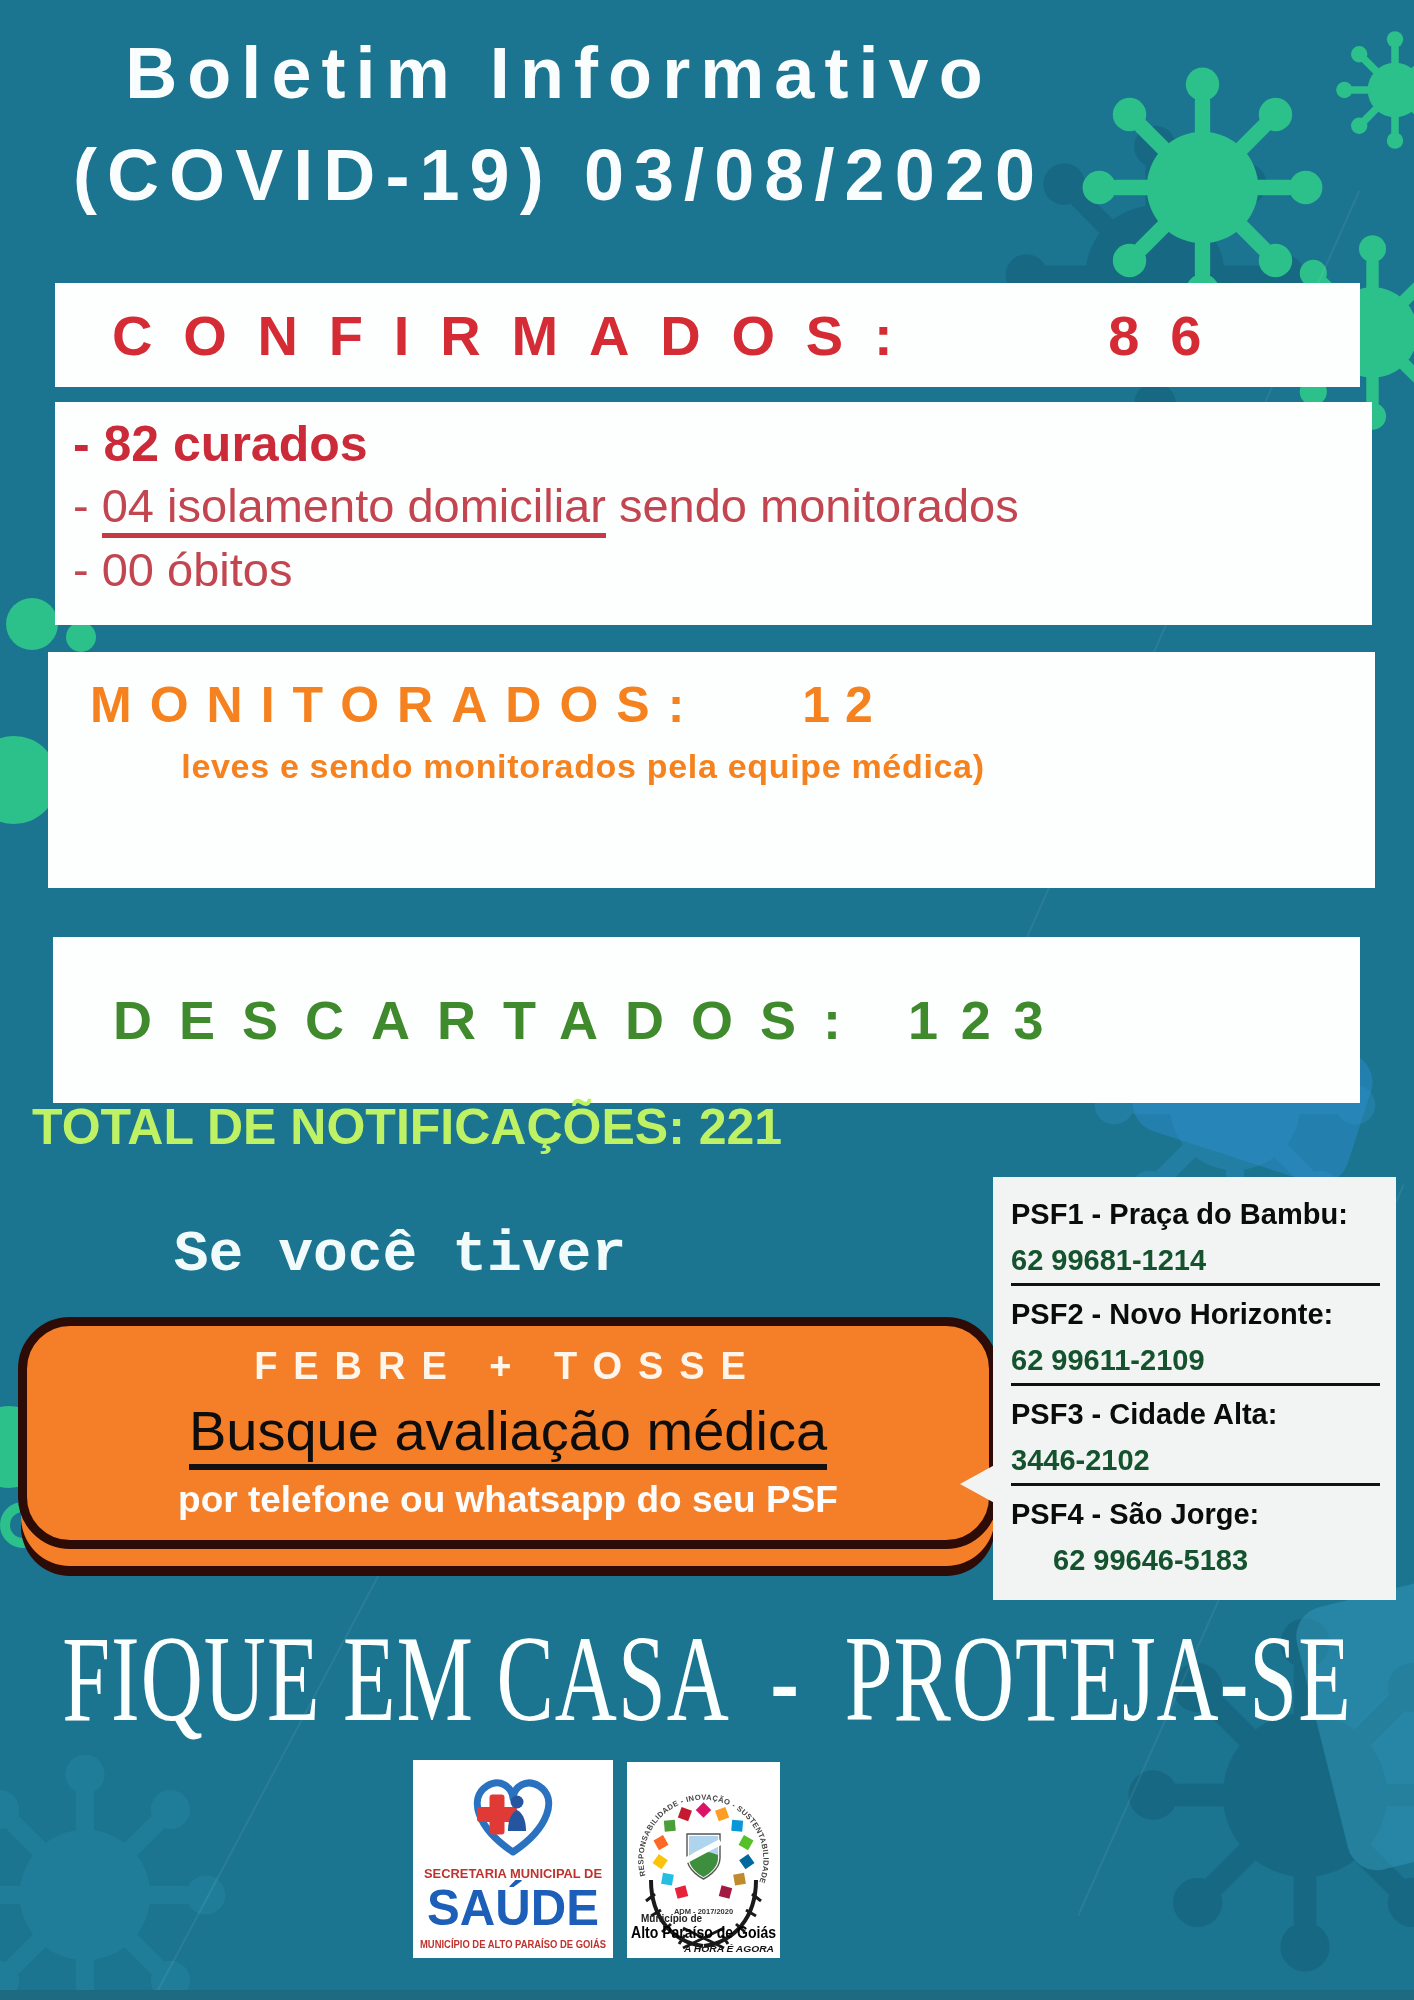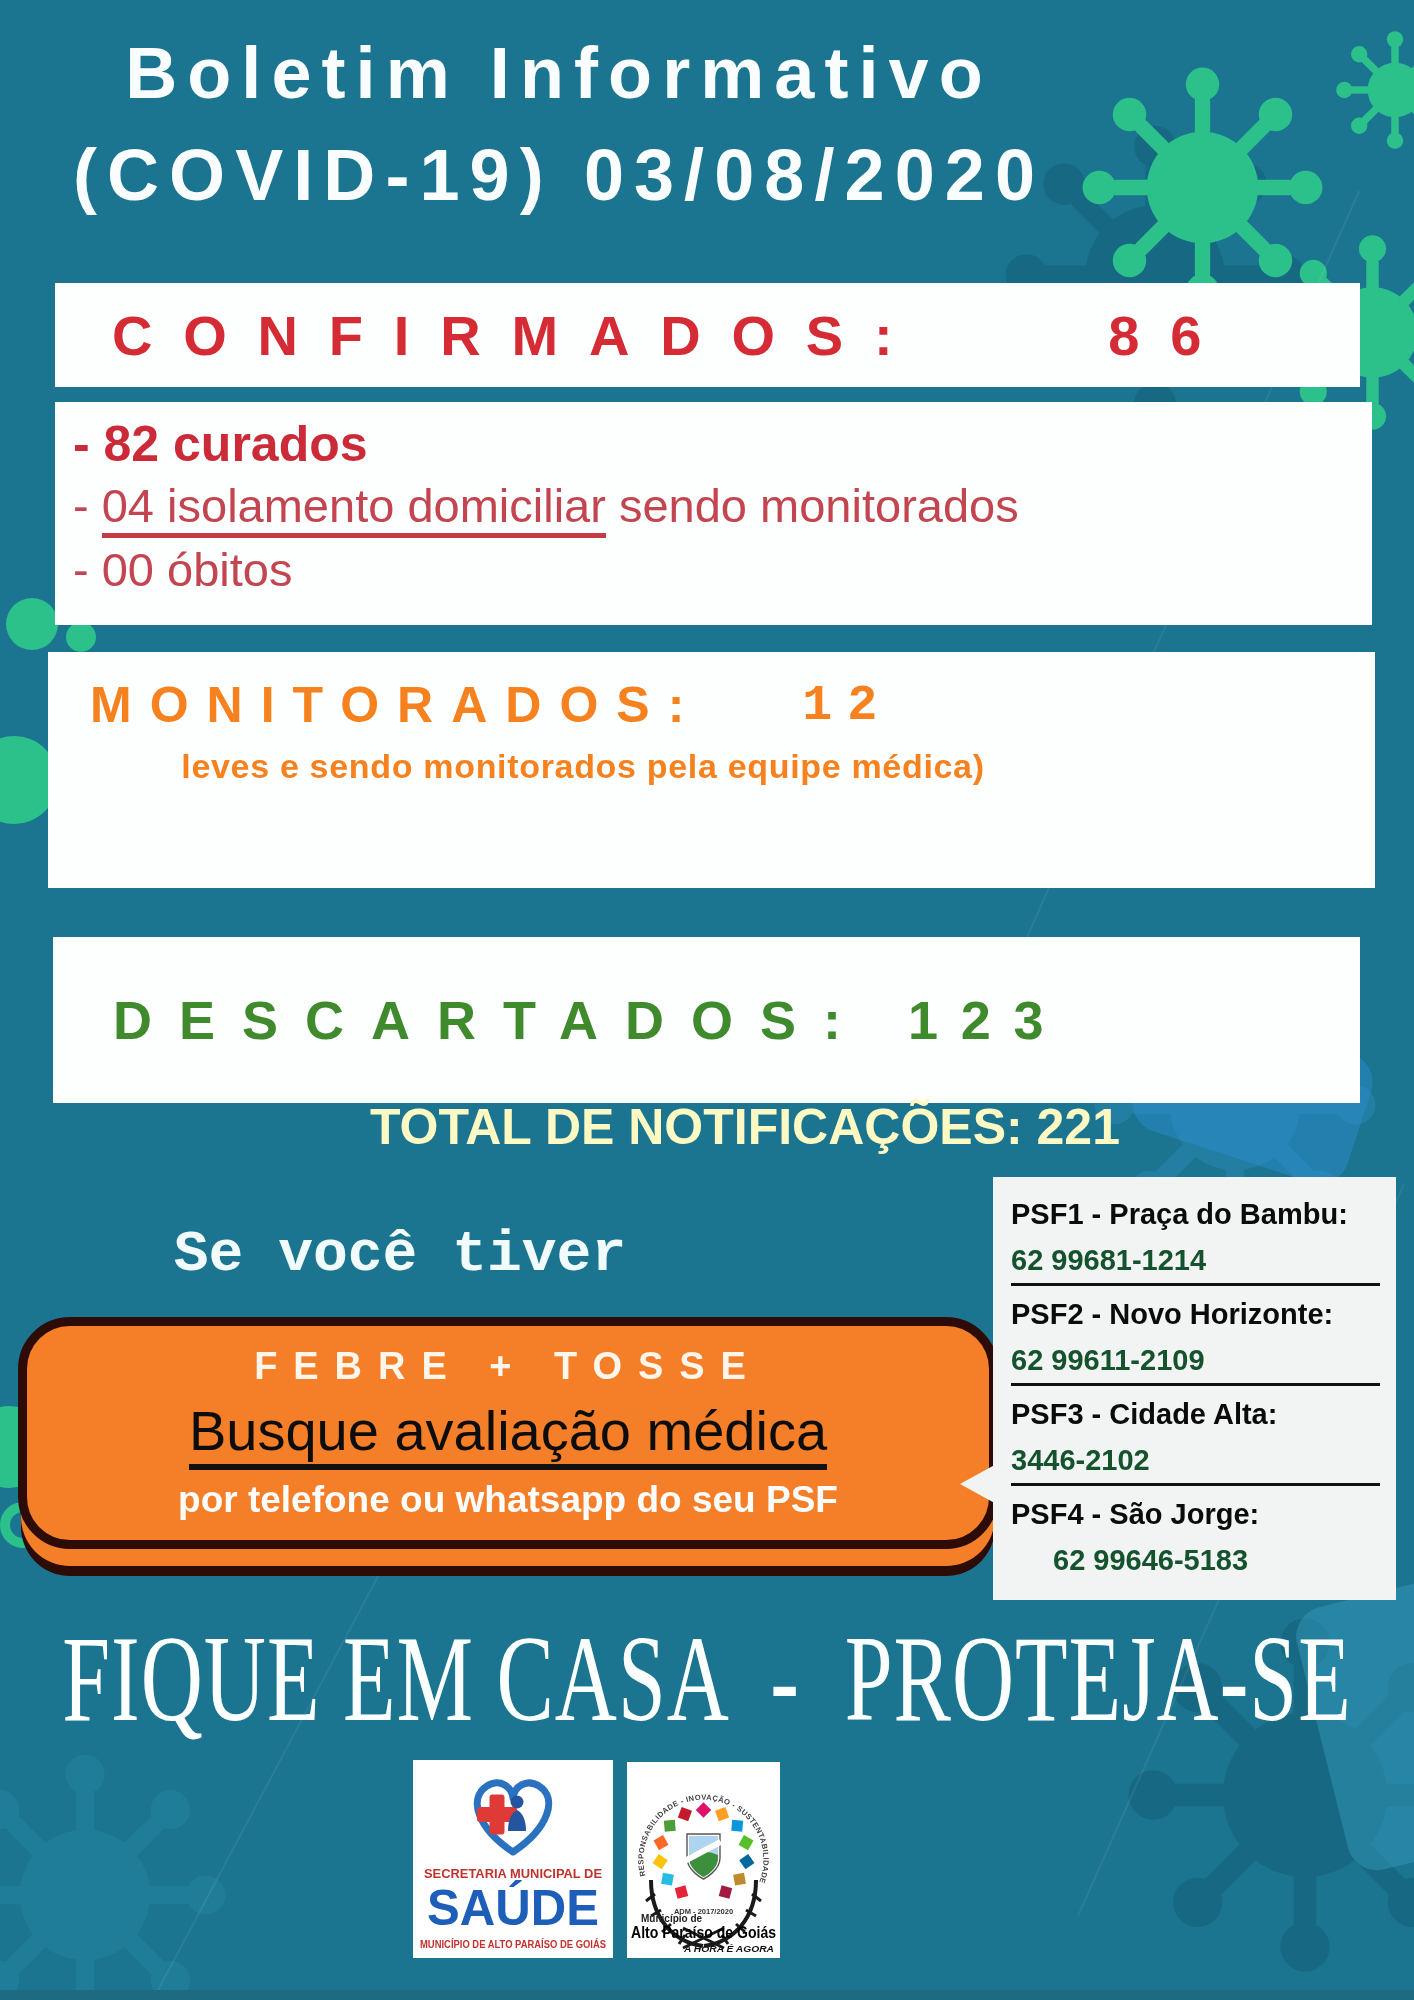--- a/index.html
+++ b/index.html
@@ -45,27 +45,27 @@
   .box1 .stat-value{margin-left:185px;}
   .box2{left:55px;top:402px;width:1317px;height:223px;box-sizing:border-box;padding:14px 0 0 18px;}
   .b2l1{color:#cb2b38;font-weight:bold;font-size:50px;line-height:56px;}
   .b2l2,.b2l3{color:#c24550;font-weight:400;font-size:47px;line-height:56px;}
   .b2l2{margin-top:6px;}
   .b2l2 .u{border-bottom:5px solid #c43b45;padding-bottom:1px;}
   .b2l3{margin-top:8px;}
   .box3{left:48px;top:652px;width:1327px;height:236px;box-sizing:border-box;padding-top:24px;}
   .box3-header{display:flex;align-items:center;padding-left:42px;}
   .box3 .stat{color:#f5821f;font-size:50px;letter-spacing:.36em;}
-  .box3 .stat-value{margin-left:100px;letter-spacing:.3em;font-family:Liberation Mono, monospace;}
+  .box3 .stat-value{margin-left:100px;letter-spacing:.3em;}
   .box3-note{margin-top:10px;width:1040px;margin-left:15px;text-align:center;
     color:#f5821f;font-weight:bold;font-size:34px;line-height:44px;letter-spacing:.02em;}
   .box4{left:53px;top:937px;width:1307px;height:166px;display:flex;align-items:center;padding-left:60px;box-sizing:border-box;}
   .box4 .stat{color:#3f8a2d;font-size:54px;letter-spacing:.5em;}
   .box4 .stat-value{margin-left:40px;letter-spacing:.42em;}
-  .total{left:0;top:1098px;width:1120px;text-align:right;color:#fef9c3;font-weight:bold;font-size:50px;}
+  .total{left:0;top:1098px;width:1120px;text-align:left;color:#bef264;font-weight:bold;font-size:50px;padding-left:32px;}
   .intro{left:0;top:1222px;width:800px;text-align:center;color:#f2fbfb;
     font-family:"Liberation Mono", monospace;font-weight:bold;font-size:58px;}
   .bubble{left:18px;top:1317px;width:980px;height:232px;background:#f57f28;
     border:9px solid #2d0b07;border-radius:52px;box-sizing:border-box;
     box-shadow:0 20px 0 -3px #f57f28, 0 30px 0 -3px #2d0b07;
     display:flex;flex-direction:column;align-items:center;justify-content:center;}
   .bubble-symptoms{color:#fdf6ec;font-weight:bold;font-size:38px;letter-spacing:.42em;}
   .bubble-action{margin-top:10px;color:#0d0d0d;font-weight:normal;font-size:56px;}
   .bubble-action .u2{border-bottom:6px solid #111;padding-bottom:2px;}
   .bubble-channel{margin-top:16px;color:#fdfdfd;font-weight:bold;font-size:37px;}

